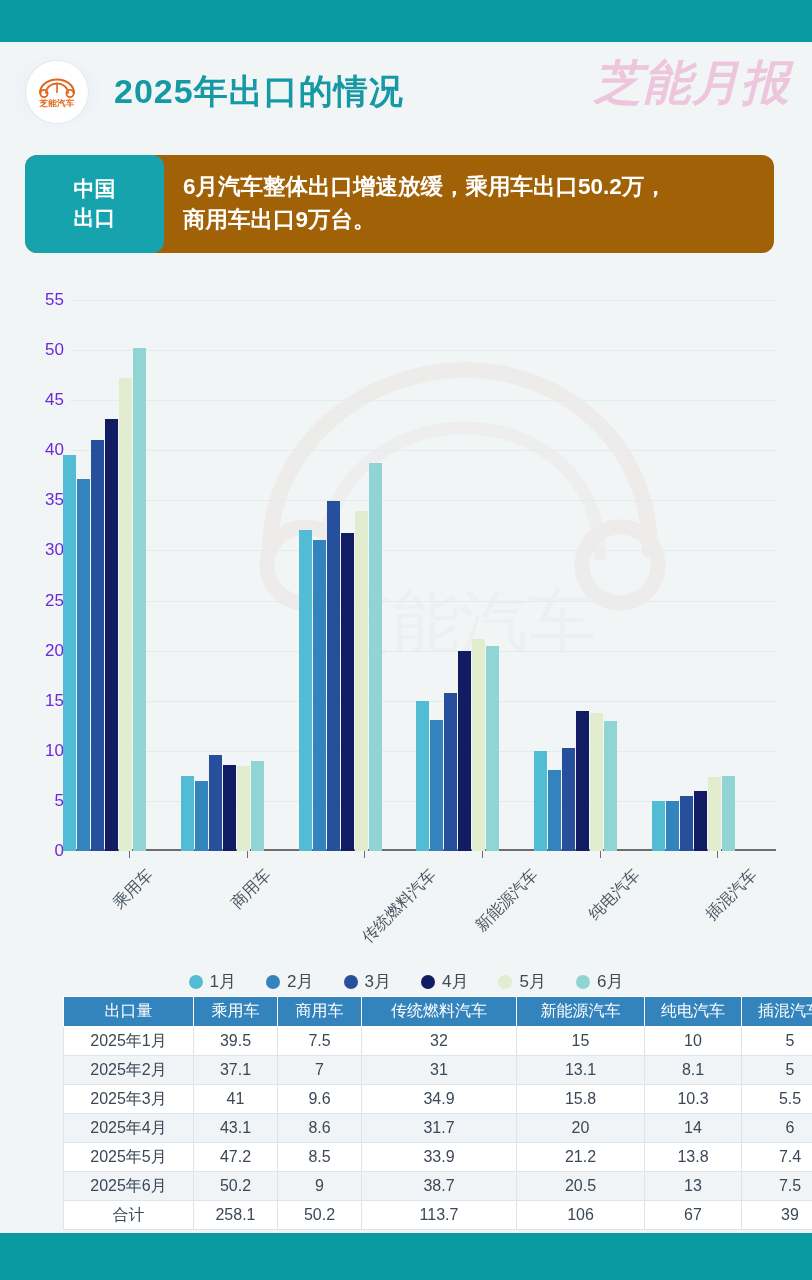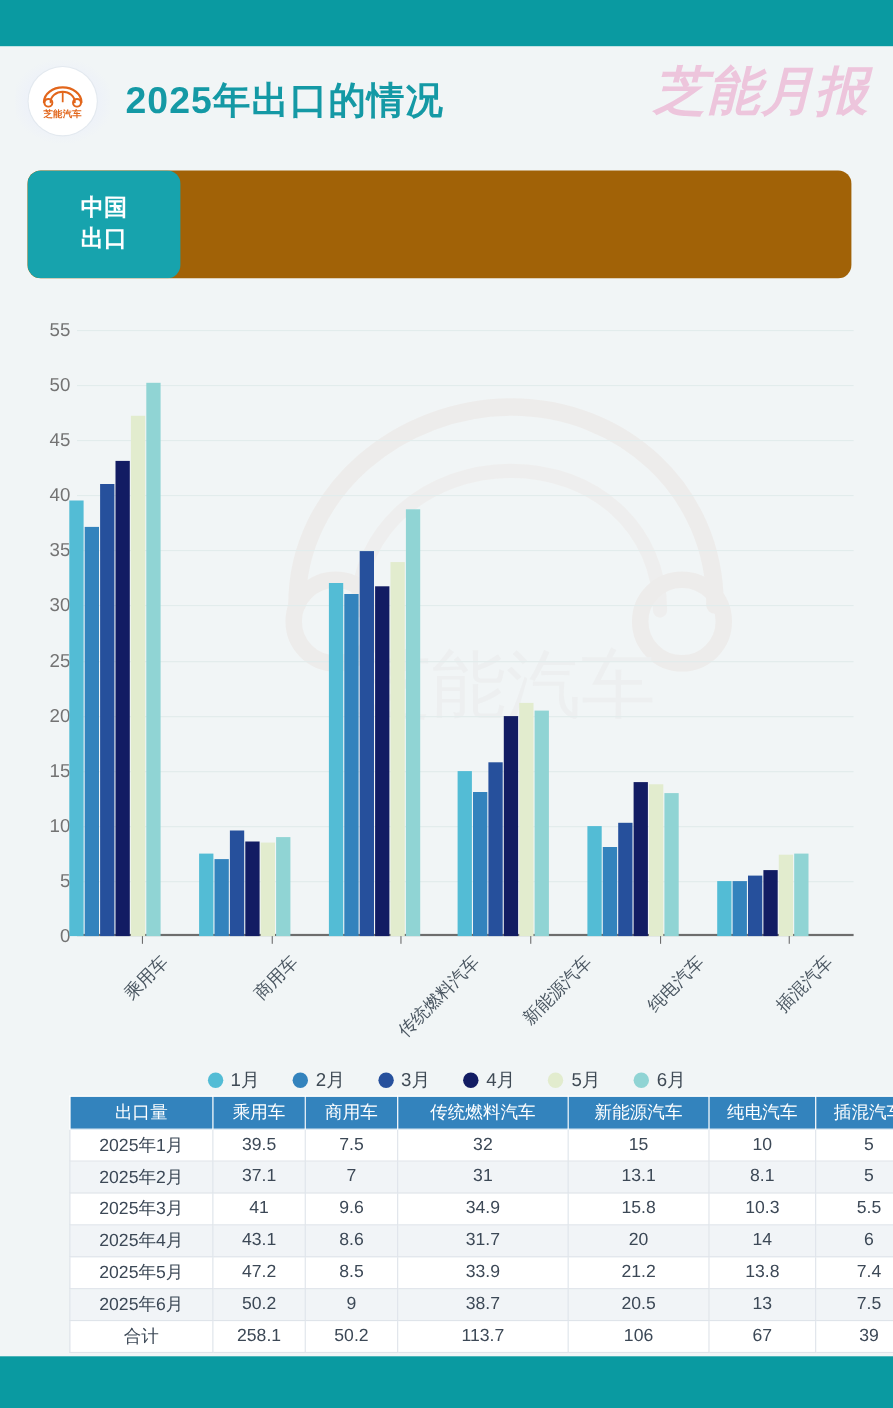--- a/index.html
+++ b/index.html
@@ -112,21 +112,21 @@
   .gridline {
     position: absolute; left: 0; width: 100%;
     height: 1px; background: #e2ecec;
   }
   .axis-x {
     position: absolute; left: 0; bottom: 0;
     width: 100%; height: 2px; background: #6d6d6d;
   }
   .ylabel {
     position: absolute; right: 712px;
-    font-size: 17px; color: #737373;
+    font-size: 17px; color: #6d28d9;
     transform: translateY(-50%);
     white-space: nowrap;
   }
   .tick {
     position: absolute; bottom: -7px;
     width: 1px; height: 7px; background: #6d6d6d;
   }
   .group {
     position: absolute; bottom: 0;
     display: flex; align-items: flex-end;
@@ -208,20 +208,26 @@
       </div>
     </div>
     <div class="header-title">2025年出口的情况</div>
   </div>
   <div class="brand-watermark">芝能月报</div>
 
   <div class="banner">
     <div class="banner-tag">
       <span>中国</span>
       <span>出口</span>
+    </div>
+    <div class="banner-body">
+      <div>
+        <span>6月汽车整体出口增速放缓，乘用车出口50.2万，</span><br>
+        <span>商用车出口9万台。</span>
+      </div>
     </div>
   </div>
 
   <div class="chart">
     <div class="plot" id="plot">
       <svg class="chart-watermark" viewBox="0 0 420 330">
         <path d="M20 210 C20 105, 115 30, 215 30 C315 30, 400 105, 400 210" fill="none" stroke="#e6d9d3" stroke-width="16" stroke-linecap="round"></path>
         <path d="M75 215 C75 140, 140 88, 215 88 C290 88, 350 140, 350 215" fill="none" stroke="#eae0dc" stroke-width="13" stroke-linecap="round"></path>
         <circle cx="55" cy="225" r="38" fill="none" stroke="#e6d9d3" stroke-width="15"></circle>
         <circle cx="370" cy="225" r="38" fill="none" stroke="#e6d9d3" stroke-width="15"></circle>

